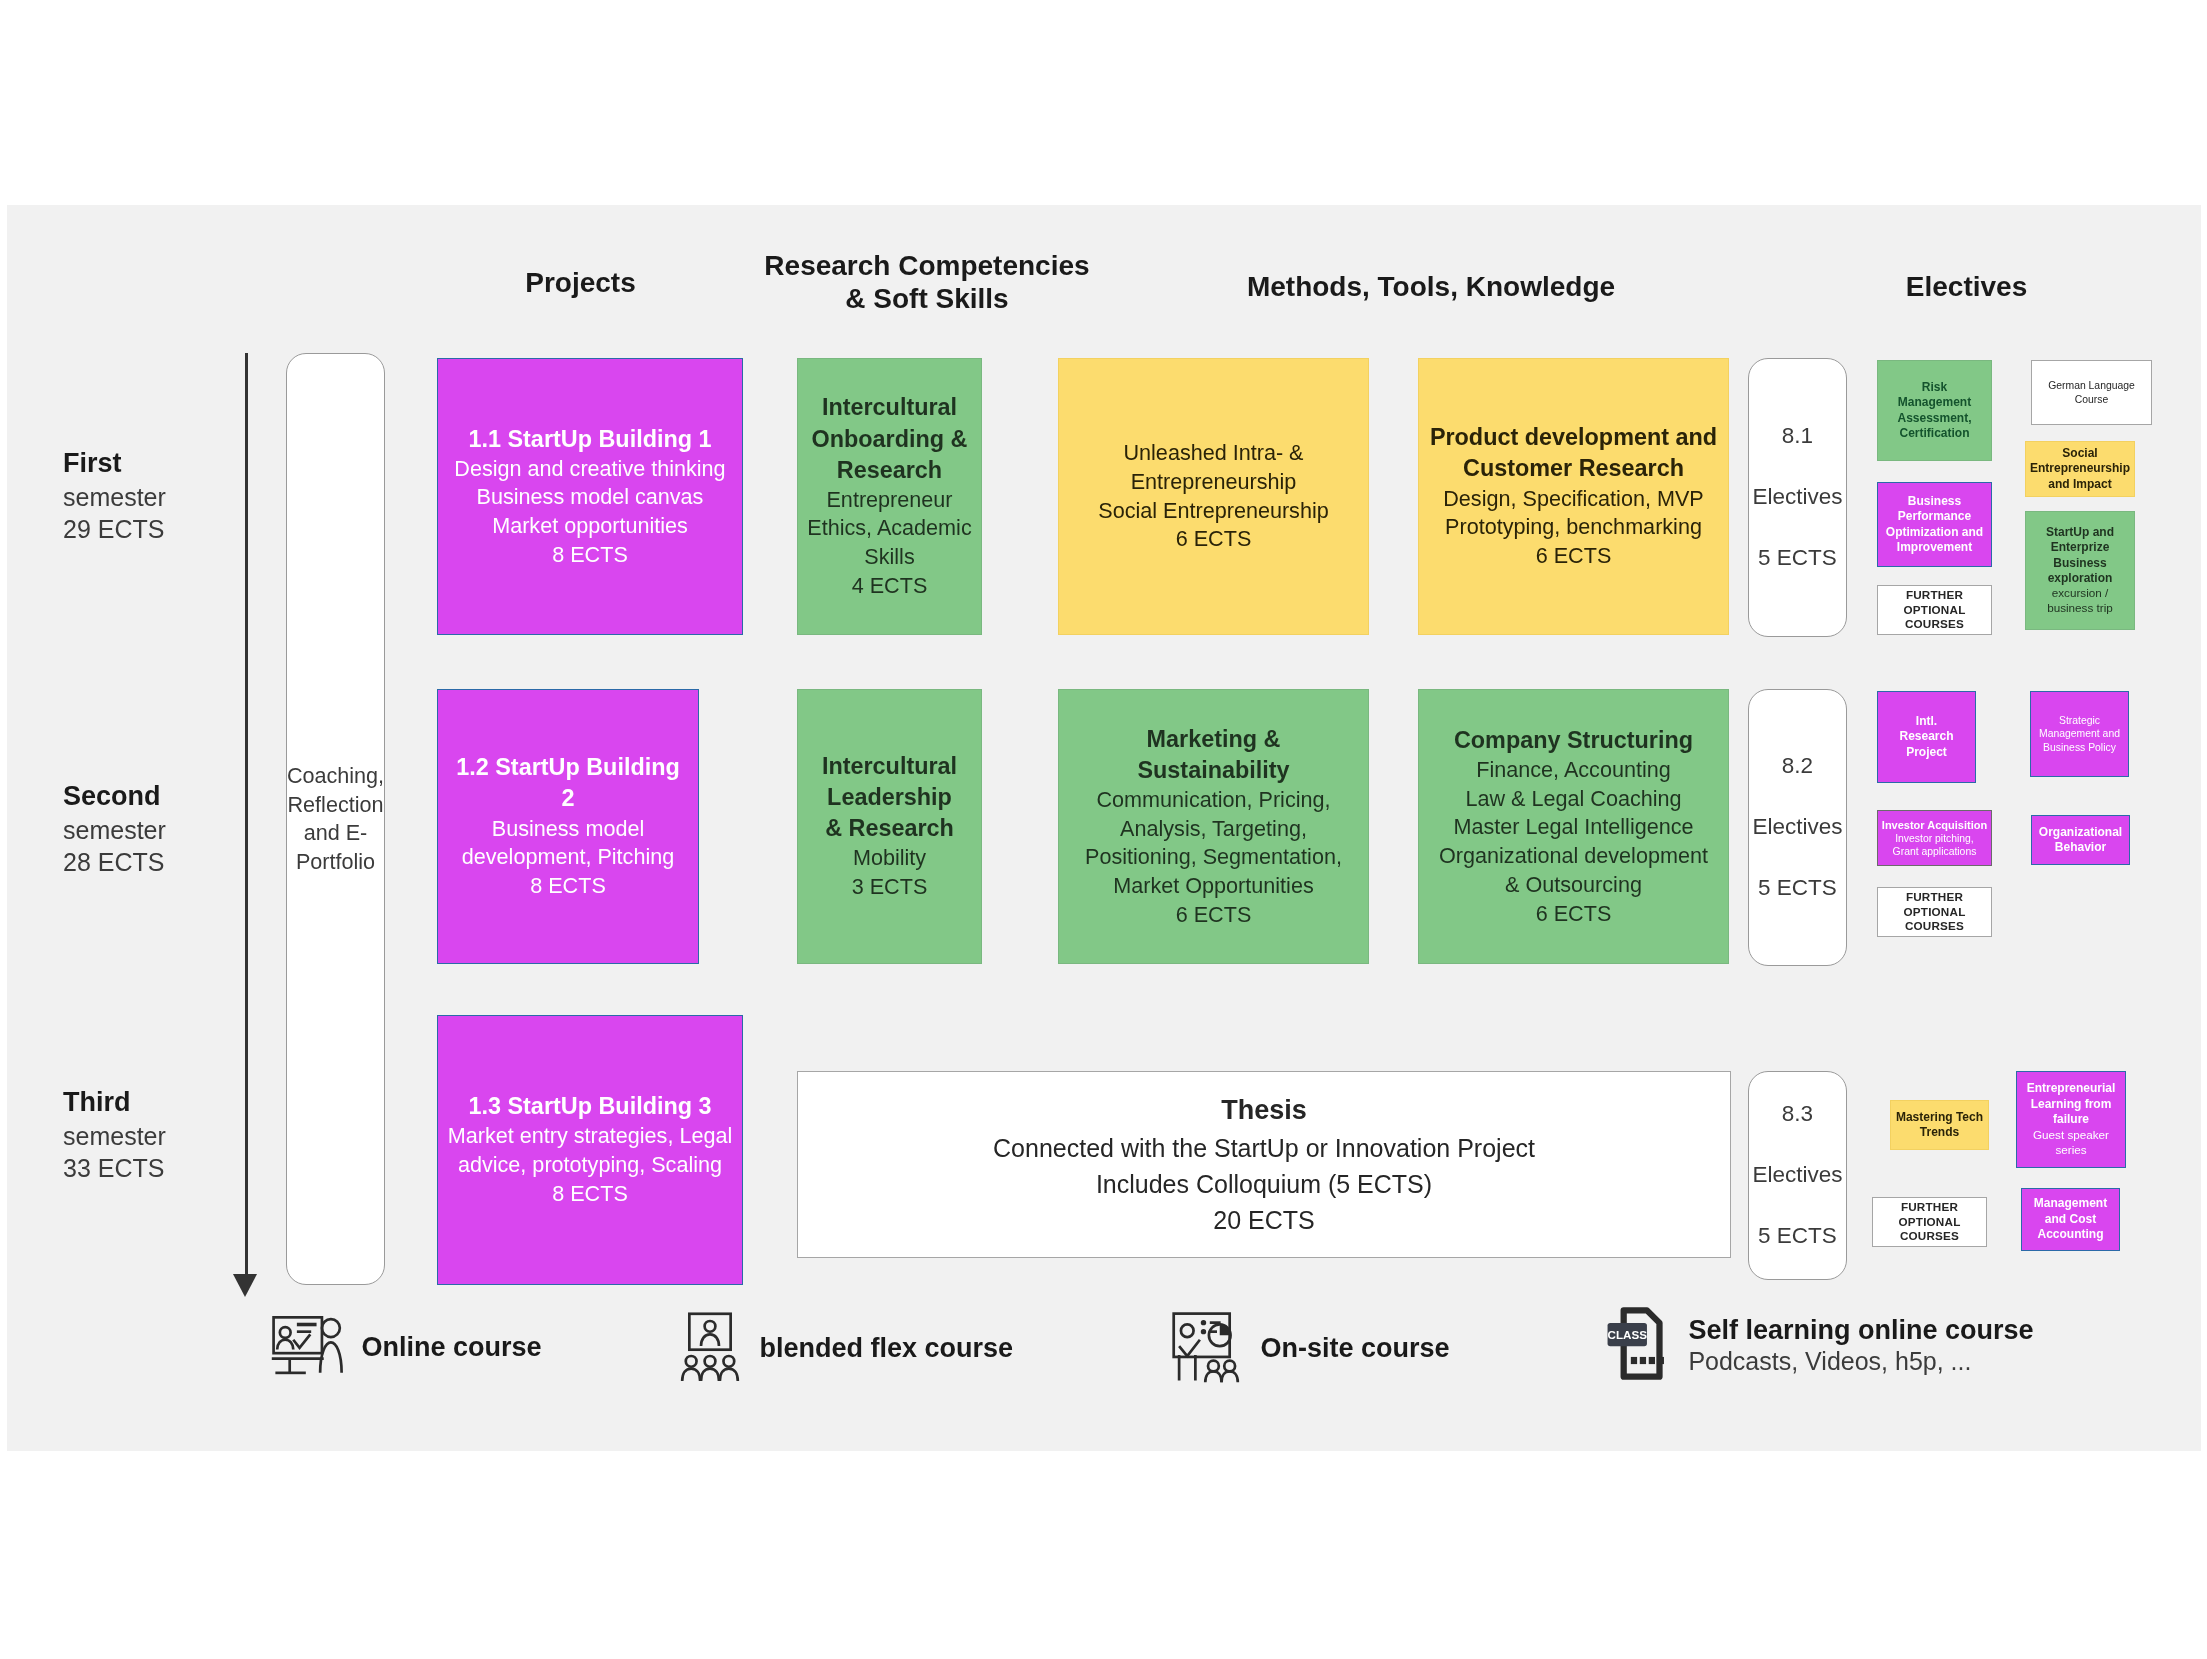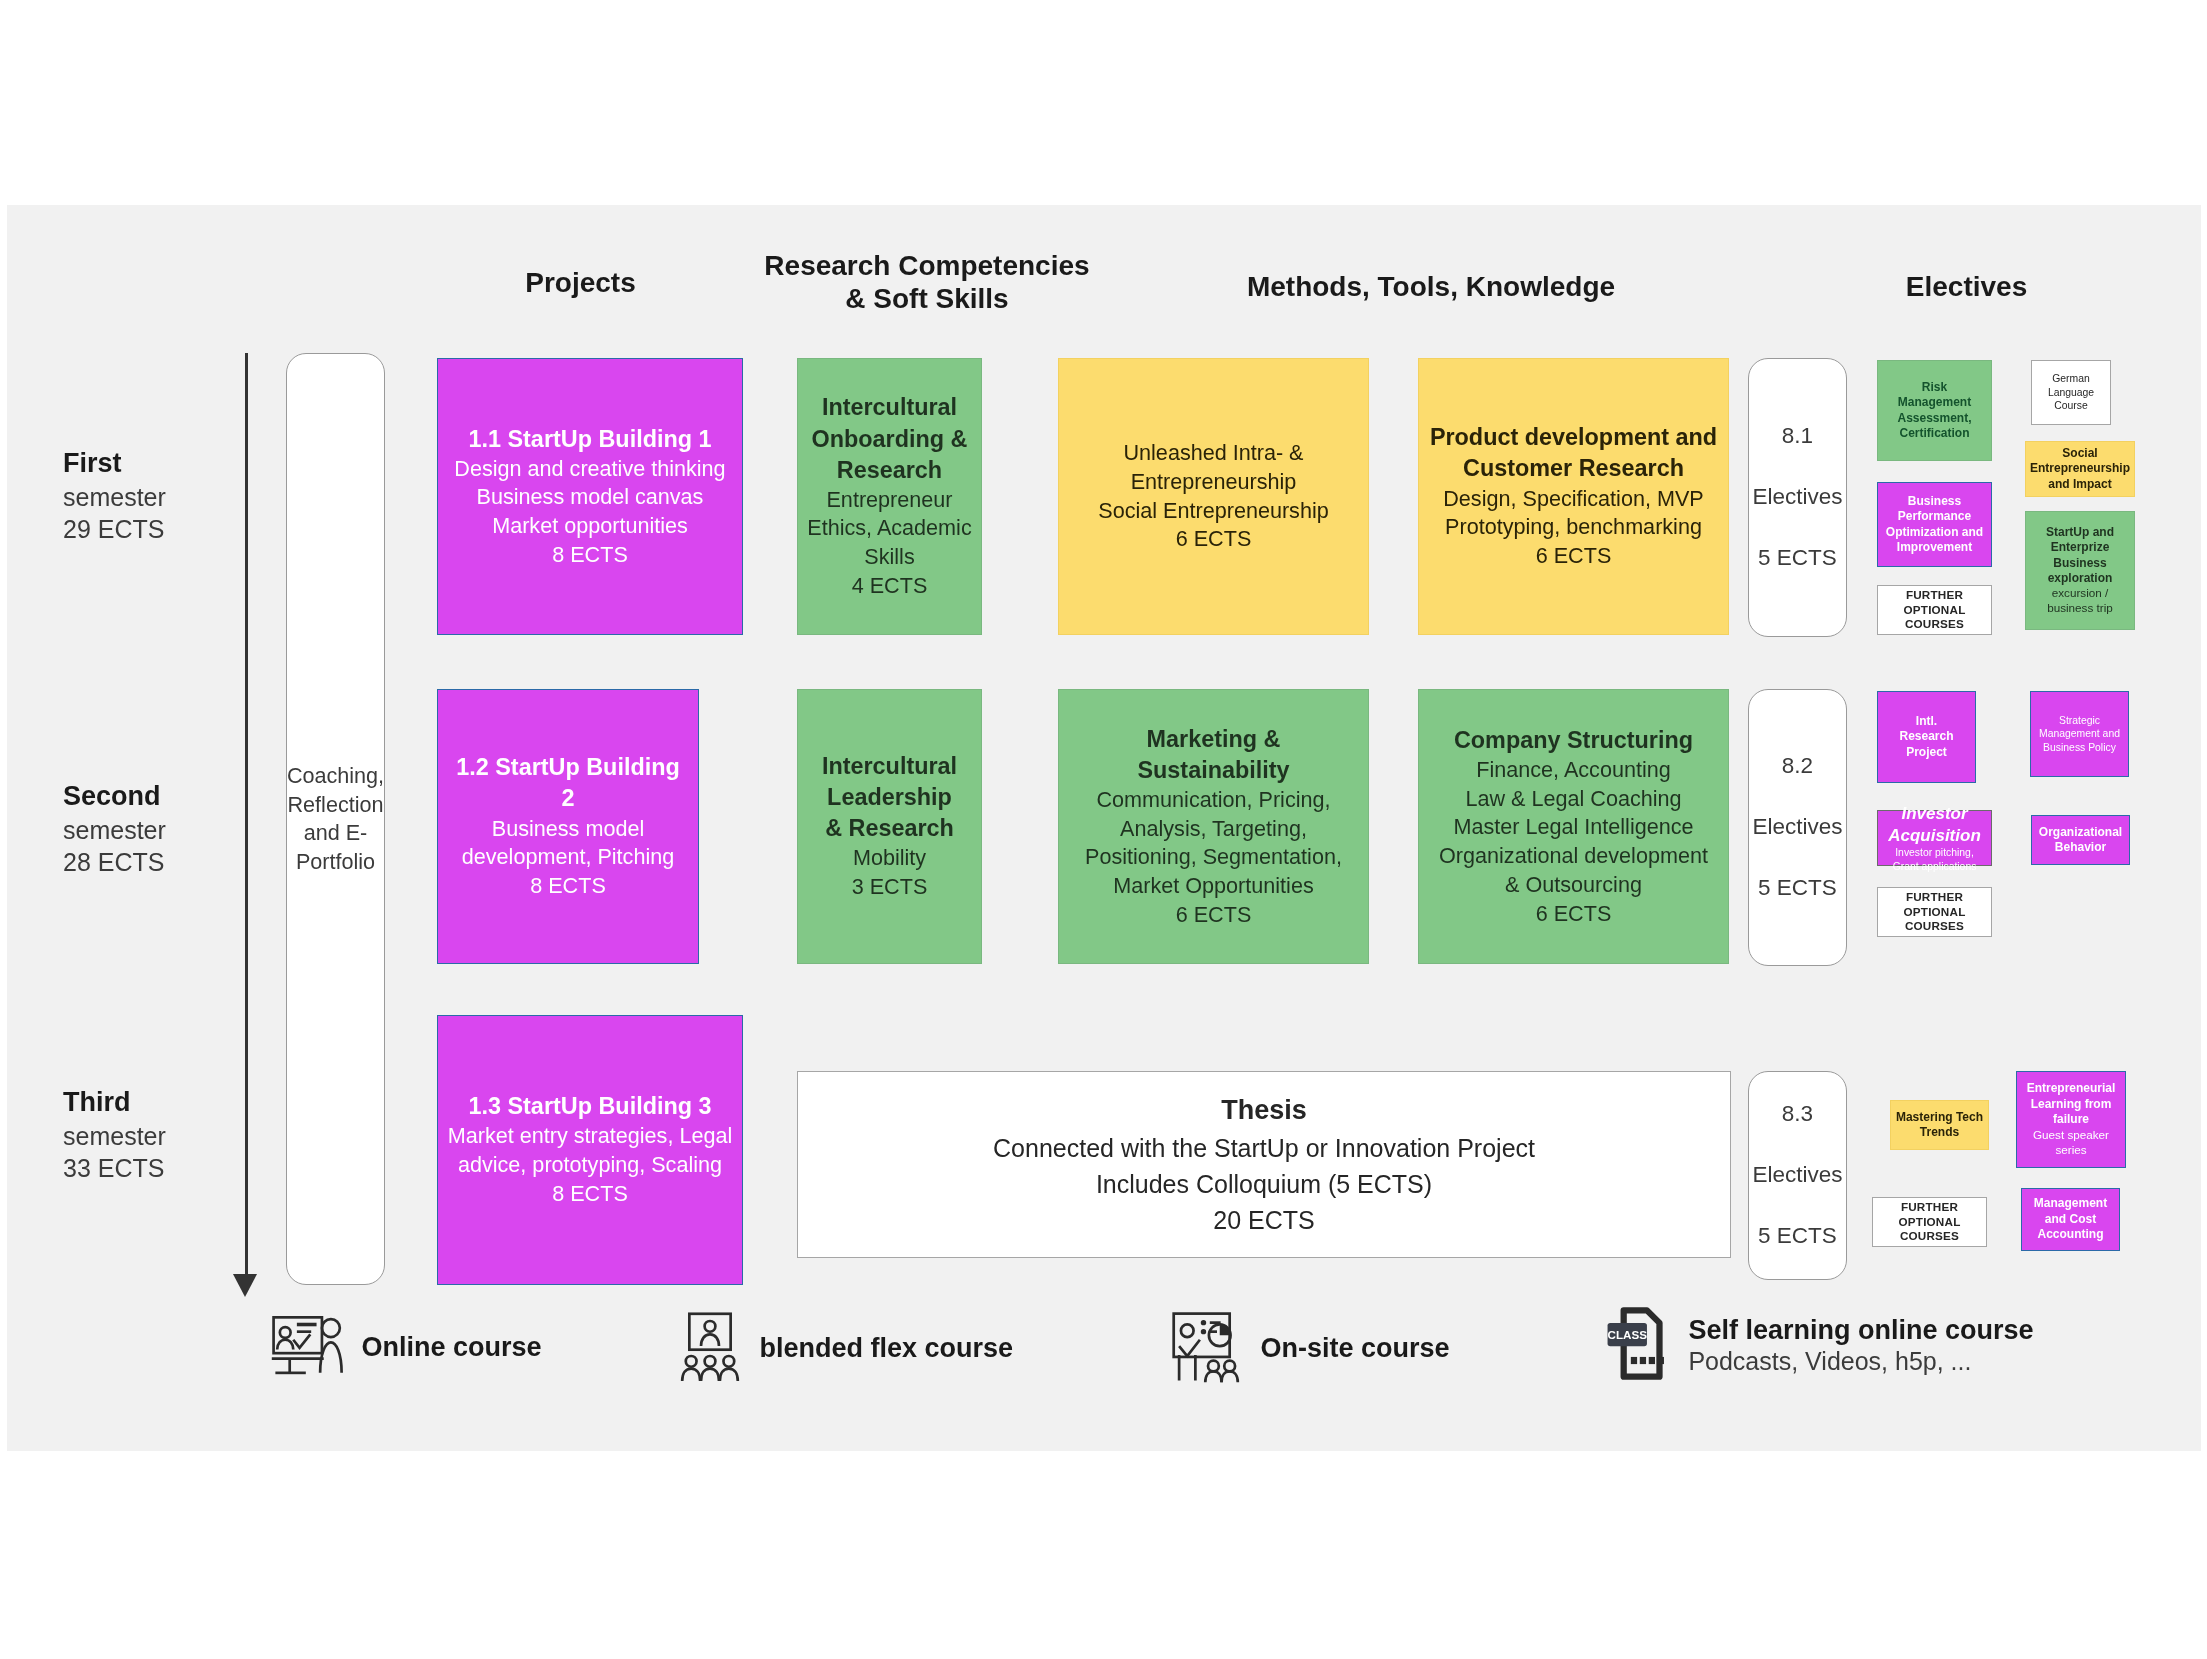--- a/index.html
+++ b/index.html
@@ -221,21 +221,21 @@
     <span>Electives</span><br>
     <span>5 ECTS</span>
   </span>
 </div>
 
 <div class="mini green" style="left:1877px;top:360px;width:115px;height:101px;">
   <div>
       <span class="t" style="color:#14532d;">Risk<br>Management<br>Assessment,<br>Certification</span>
     </div>
 </div>
-<div class="mini white tiny" style="left:2031px;top:360px;width:80px;height:65px;">
+<div class="mini white tiny" style="left:2031px;top:360px;width:121px;height:65px;">
   <div>
       <span class="t">German Language<br>Course</span>
     </div>
 </div>
 <div class="mini yellow" style="left:2025px;top:441px;width:110px;height:56px;">
   <div>
       <span class="t">Social<br>Entrepreneurship<br>and Impact</span>
     </div>
 </div>
 <div class="mini blue" style="left:1877px;top:482px;width:115px;height:85px;">
@@ -260,21 +260,21 @@
       <span class="t">Intl.<br>Research<br>Project</span>
     </div>
 </div>
 <div class="mini blue tiny" style="left:2030px;top:691px;width:99px;height:86px;">
   <div>
       <span class="t" style="color:#fff;">Strategic<br>Management and<br>Business Policy</span>
     </div>
 </div>
 <div class="mini blue" style="left:1877px;top:810px;width:115px;height:56px;border:0.9px solid #6b6b6b;">
   <div>
-    <span class="t" style="font-size:17px;font-style:italic;">Investor Acquisition</span>
+    <span class="t" style="font-size:11px;">Investor Acquisition</span>
     <span class="d" style="font-size:10.4px;">Investor pitching,<br>Grant applications</span>
   </div>
 </div>
 <div class="mini blue" style="left:2031px;top:815px;width:99px;height:50px;">
   <div>
       <span class="t">Organizational<br>Behavior</span>
     </div>
 </div>
 <div class="mini white fo" style="left:1877px;top:887px;width:115px;height:50px;">
   <div>

